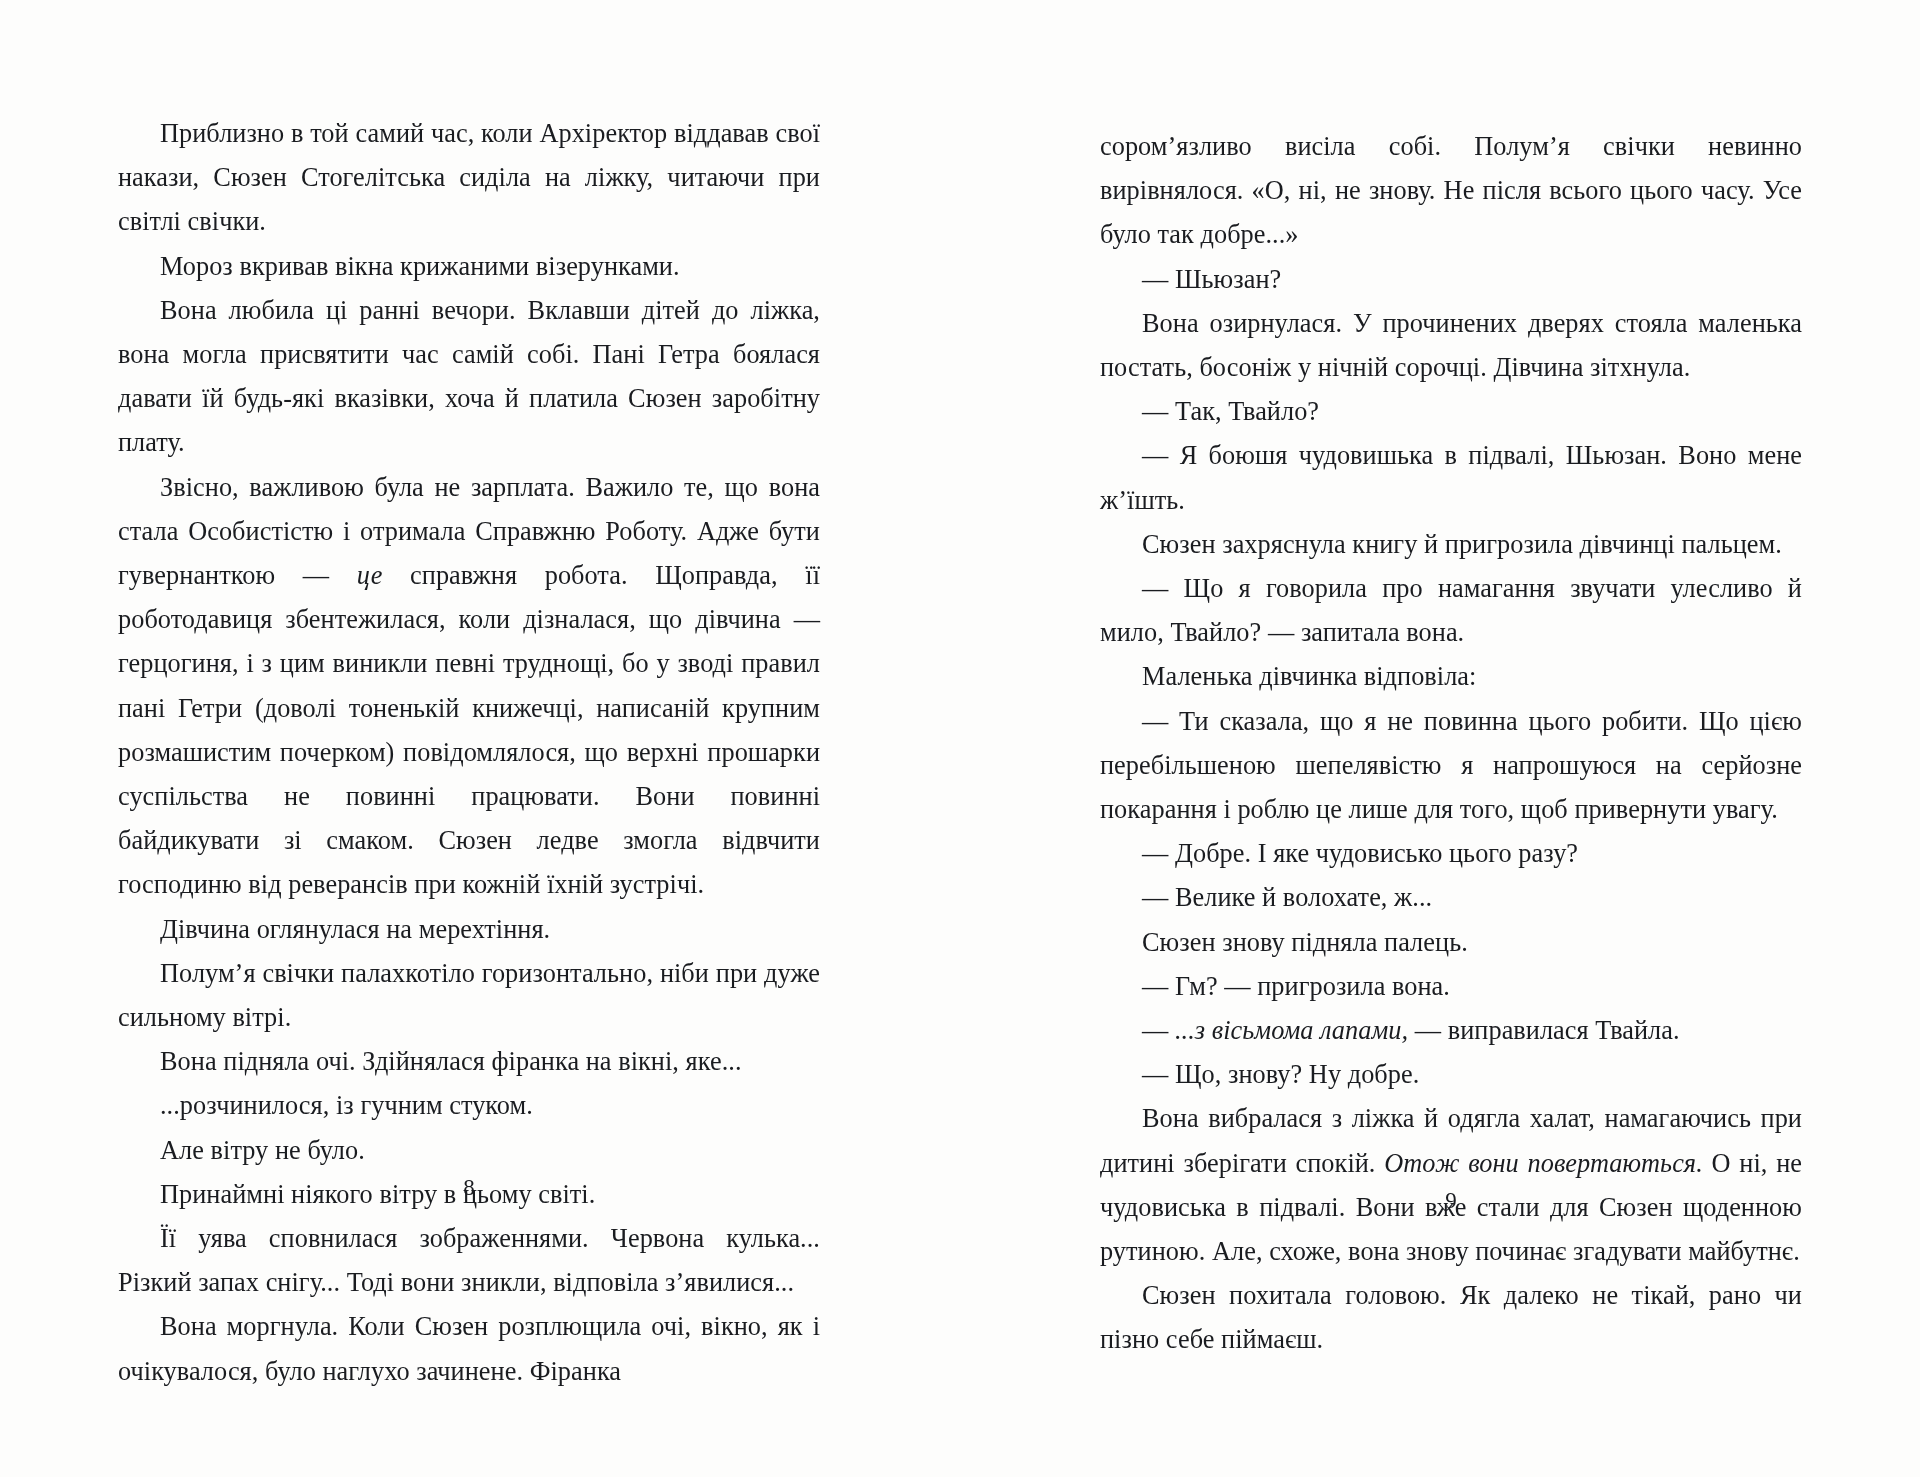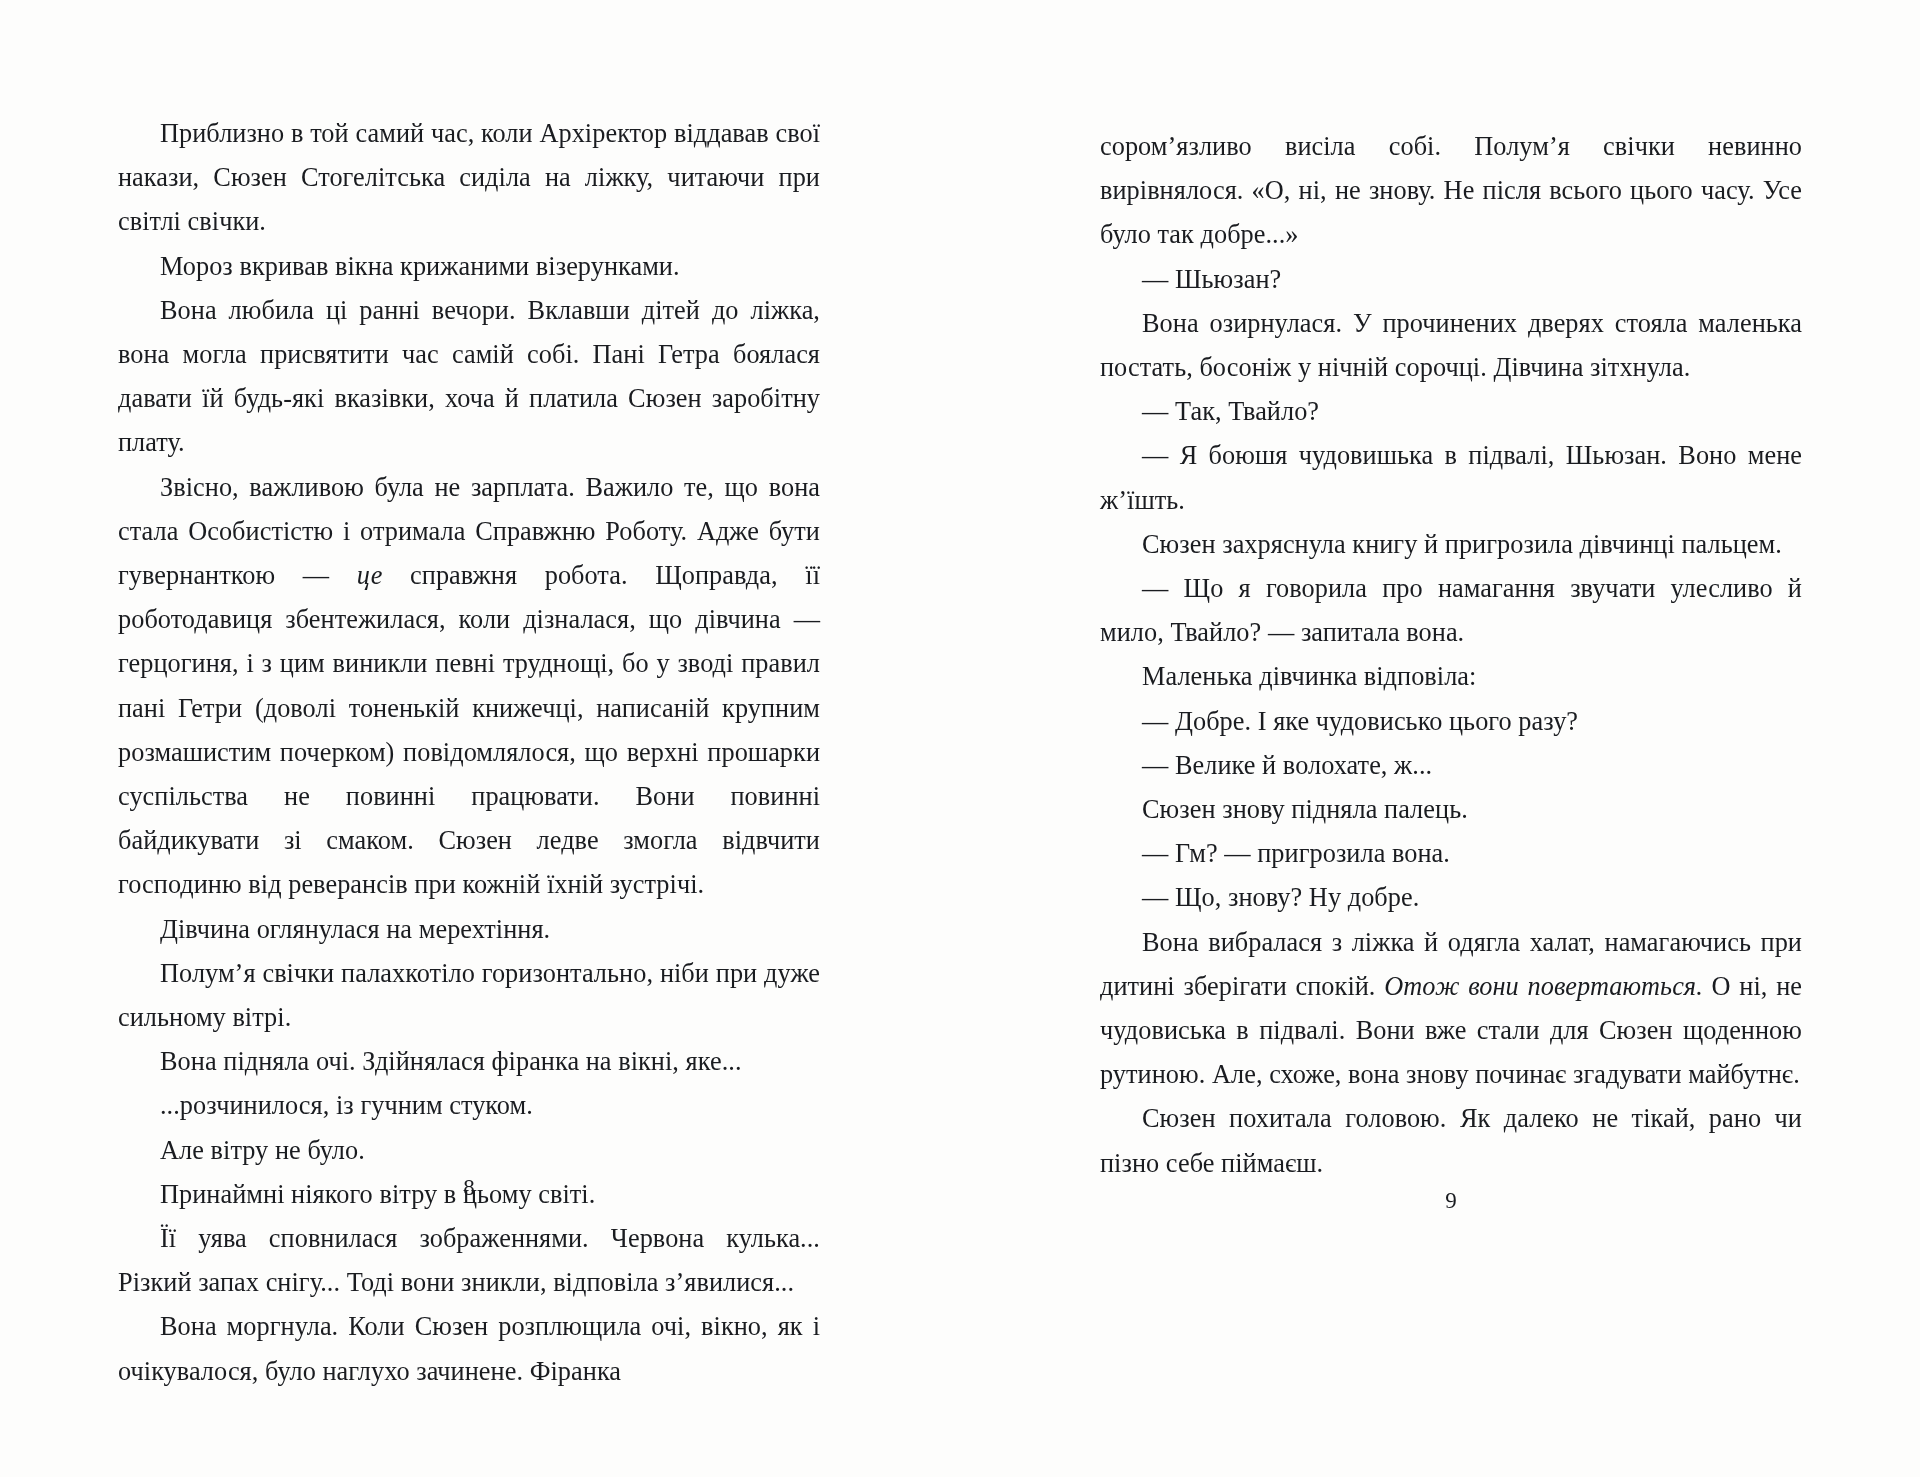--- a/index.html
+++ b/index.html
@@ -111,24 +111,28 @@
   <div class="page page-right">
     <div class="textblock">
       <p class="noindent">сором’язливо висіла собі. Полум’я свічки невинно вирівнялося. «О, ні, не знову. Не після всього цього часу. Усе було так добре...»</p>
       <p>— Шьюзан?</p>
       <p>Вона озирнулася. У прочинених дверях стояла маленька постать, босоніж у нічній сорочці. Дівчина зітхнула.</p>
       <p>— Так, Твайло?</p>
       <p>— Я боюшя чудовишька в підвалі, Шьюзан. Воно мене ж’їшть.</p>
       <p>Сюзен захряснула книгу й пригрозила дівчинці пальцем.</p>
       <p>— Що я говорила про намагання звучати улесливо й мило, Твайло? — запитала вона.</p>
       <p>Маленька дівчинка відповіла:</p>
+      <p>— Ти сказала, що я не повинна цього робити. Що цією перебільшеною шепелявістю я напрошуюся на серйозне покарання і роблю це лише для того, щоб привернути увагу.</p>
       <p>— Добре. І яке чудовисько цього разу?</p>
       <p>— Велике й волохате, ж...</p>
       <p>Сюзен знову підняла палець.</p>
       <p>— Гм? — пригрозила вона.</p>
+      <p>
+        <span>— </span><i>...з вісьмома лапами,</i><span> — виправилася Твайла.</span>
+      </p>
       <p>— Що, знову? Ну добре.</p>
       <p>
         <span>Вона вибралася з ліжка й одягла халат, намагаючись при дитині зберігати спокій. </span><i>Отож вони повертаються.</i><span> О ні, не чудовиська в підвалі. Вони вже стали для Сюзен щоденною рутиною. Але, схоже, вона знову починає згадувати майбутнє.</span>
       </p>
       <p>Сюзен похитала головою. Як далеко не тікай, рано чи пізно себе піймаєш.</p>
     </div>
     <div class="folio">9</div>
   </div>
 
 </div>

